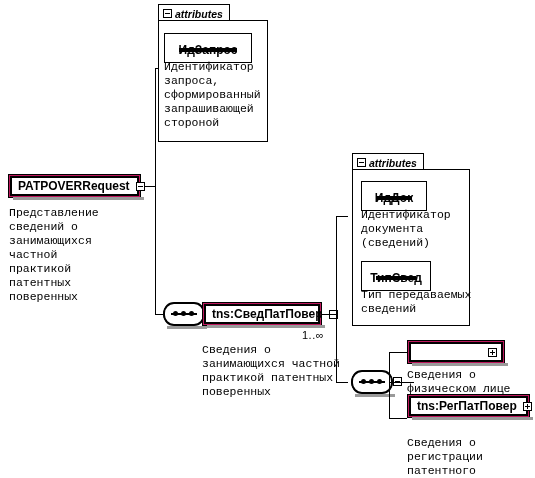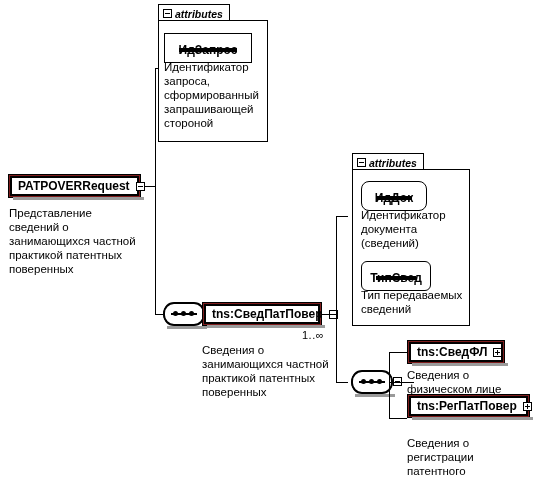--- a/index.html
+++ b/index.html
@@ -28,21 +28,21 @@
   .line-v {
     position: absolute;
     width: 0;
     border-left: 1px solid #000;
   }
 
   
   .node {
     position: absolute;
     box-sizing: border-box;
-    background: #7f1d1d;
+    background: #be185d;
     border: 1px solid #000;
     padding: 1px;
   }
   .node .inner {
     box-sizing: border-box;
     border: 2px solid #000;
     background: #ffffff;
     height: 100%;
     display: flex;
     align-items: center;
@@ -125,20 +125,21 @@
     margin-left: 1px;
   }
 
   
   .ann {
     position: absolute;
     font-size: 11.5px;
     line-height: 14px;
     color: #000;
     white-space: pre-line;
+    font-family: Liberation Mono, monospace;
   }
 
   
   .card {
     position: absolute;
     font-size: 11px;
     line-height: 12px;
     color: #000;
     letter-spacing: 0.5px;
   }
@@ -325,32 +326,32 @@
   <div class="line-h" style="left:336px; top:382px; width:12px;"></div>
 
   <div class="attrgroup" style="left:352px; top:153px; width:118px; height:173px;">
     <div class="tab" style="width:72px;">
       <span class="expander"></span>
       <span class="tablabel">attributes</span>
     </div>
     <div class="body" style="top:16px; width:118px; height:157px;"></div>
   </div>
 
-  <div class="attrbox" style="left:361px; top:181px; width:66px; height:22px;border-radius:8px;">
+  <div class="attrbox" style="left:361px; top:181px; width:66px; height:22px;">
     <div class="shadow"></div>
     <div class="inner">
       <span class="label">ИдДок</span>
     </div>
   </div>
 
   <div class="ann" style="left:361px; top:208px; width:108px;">Идентификатор
 документа
 (сведений)</div>
 
-  <div class="attrbox" style="left:361px; top:261px; width:70px; height:22px;border-radius:6px;">
+  <div class="attrbox" style="left:361px; top:261px; width:70px; height:22px;">
     <div class="shadow"></div>
     <div class="inner">
       <span class="label">ТипСвед</span>
     </div>
   </div>
 
   <div class="ann" style="left:361px; top:288px; width:112px;">Тип передаваемых
 сведений</div>
 
   <div class="seq" style="left:351px; top:370px;">
@@ -365,21 +366,20 @@
 
   <div class="line-h" style="left:402px; top:382px; width:12px;"></div>
   <div class="line-v" style="left:389px; top:352px; height:66px;"></div>
   <div class="line-h" style="left:389px; top:352px; width:18px;"></div>
   <div class="line-h" style="left:389px; top:418px; width:18px;"></div>
   <div class="line-h" style="left:389px; top:382px; width:13px;"></div>
 
   <div class="node" style="left:407px; top:340px; width:98px; height:24px;">
     <div class="shadow"></div>
     <div class="inner">
-      <span class="label">tns:СведФЛ</span>
       <span style="flex:1 1 auto;"></span>
       <span class="expander plus"></span>
     </div>
   </div>
 
   <div class="ann" style="left:407px; top:368px; width:122px;">Сведения о
 физическом лице</div>
 
   <div class="node" style="left:407px; top:394px; width:123px; height:24px;">
     <div class="shadow"></div>

